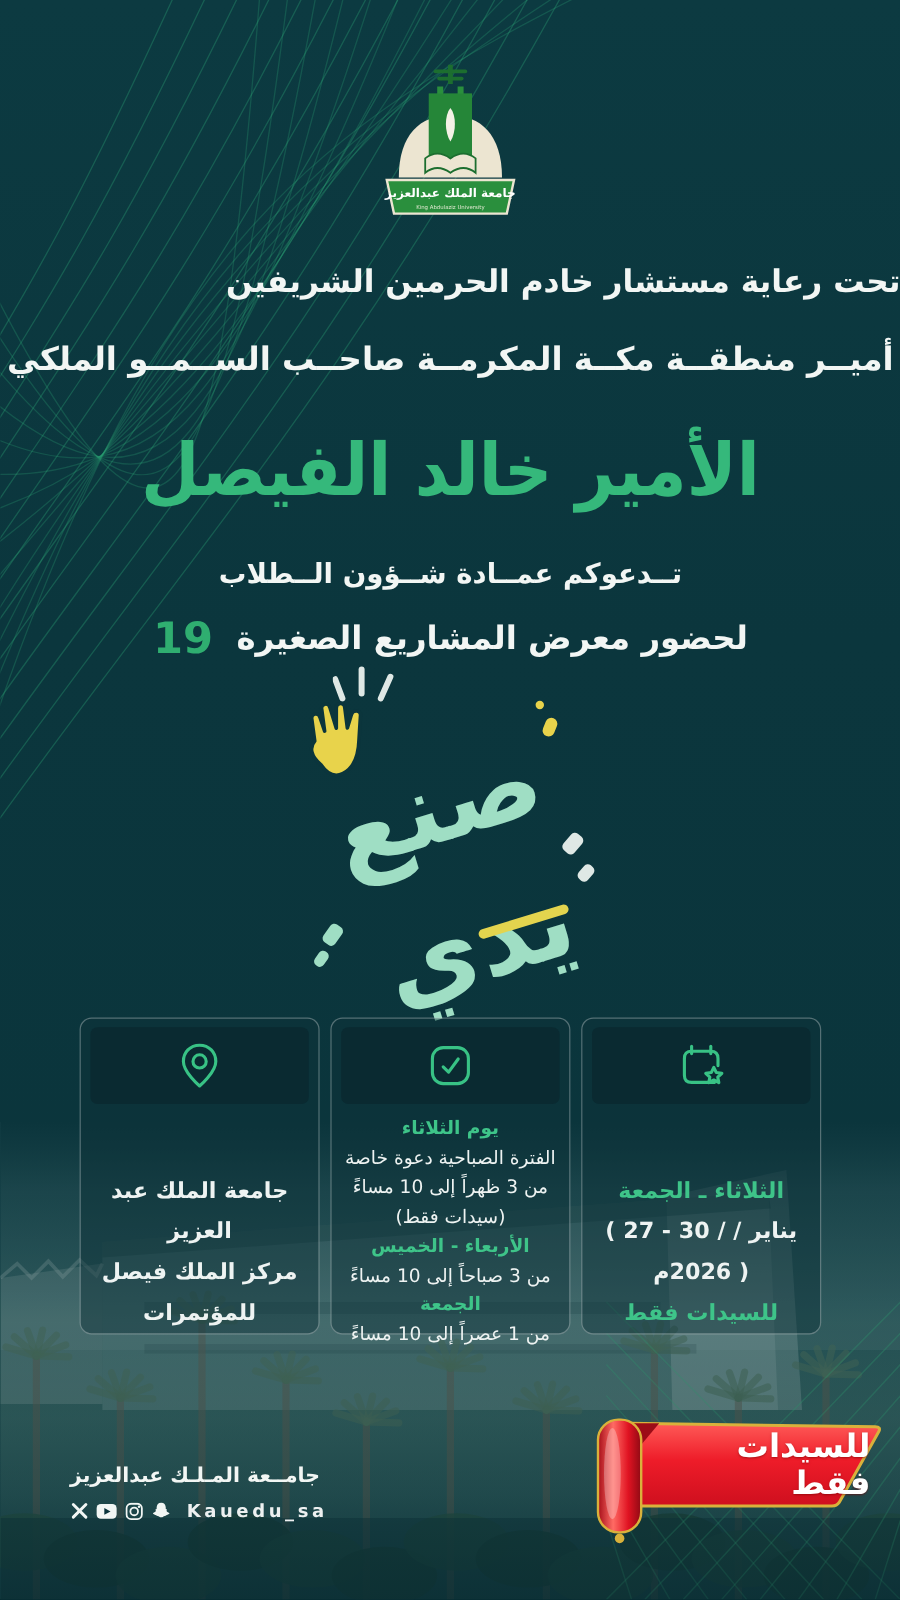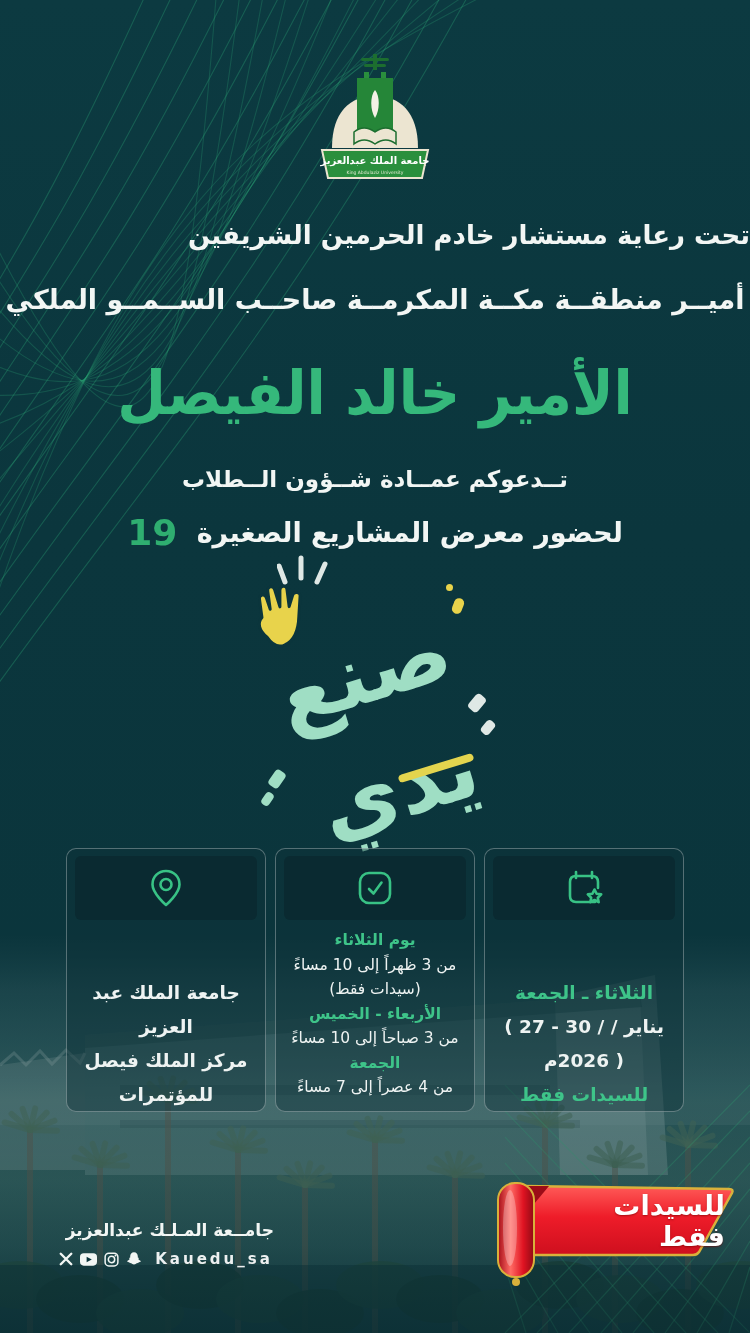--- a/index.html
+++ b/index.html
@@ -53,21 +53,21 @@
   .cl.green{color:#3ec489;font-weight:bold;}
   .ltr{direction:ltr;unicode-bidi:isolate;}
   .card-text{padding:8px 6px 0;}
   .card-text.push{padding-top:56px;}
   
   .ribbon{position:absolute;left:487px;top:1176px;width:258px;height:112px;}
   .ribbon-label{position:absolute;left:52px;top:16px;width:186px;height:58px;
     display:flex;align-items:center;justify-content:center;
     color:#fff;font-size:27px;font-weight:bold;text-shadow:0 1px 2px rgba(120,0,0,.6);}
   
-  .footer{position:absolute;top:1220px;left:58px;width:216px;text-align:right;color:#f2f6f4;}
+  .footer{position:absolute;top:1220px;left:58px;width:216px;text-align:left;color:#f2f6f4;}
   .footer .uni{font-size:17px;font-weight:bold;letter-spacing:.5px;}
   .socials{margin-top:10px;display:flex;direction:ltr;align-items:center;justify-content:center;gap:7px;}
   .handle{font-size:15px;letter-spacing:3px;color:rgba(255,255,255,.92);margin-left:6px;font-weight:bold;}
 </style>
 </head>
 <body>
 
 <div class="poster">
 
   <svg id="mesh-svg" width="540" height="740" viewBox="0 0 540 740">
@@ -299,26 +299,27 @@
       <div class="band">
         <svg width="46" height="46" viewBox="0 0 46 46">
           <g fill="none" stroke="#38c285" stroke-width="2.6" stroke-linecap="round" stroke-linejoin="round">
             <rect x="8" y="8" width="30" height="30" rx="9"></rect>
             <path d="M17,24 L21.5,28.5 L29.5,17.5"></path>
           </g>
         </svg>
       </div>
       <div class="card-text">
         <span class="cl green">يوم الثلاثاء</span>
+        <span class="cl">الفترة الصباحية دعوة خاصة</span>
         <span class="cl">من 3 ظهراً إلى 10 مساءً</span>
         <span class="cl">(سيدات فقط)</span>
         <span class="cl green">الأربعاء - الخميس</span>
         <span class="cl">من 3 صباحاً إلى 10 مساءً</span>
         <span class="cl green">الجمعة</span>
-        <span class="cl">من 4 عصراً إلى 7 مساءً</span>
+        <span class="cl">من 1 عصراً إلى 10 مساءً</span>
       </div>
     </div>
 
     <div class="card">
       <div class="band">
         <svg width="46" height="46" viewBox="0 0 46 46">
           <g fill="none" stroke="#38c285" stroke-width="2.6" stroke-linecap="round" stroke-linejoin="round">
             <path d="M23,6 C15,6 9.5,12 9.5,19.5 C9.5,28.5 23,40 23,40 C23,40 36.5,28.5 36.5,19.5 C36.5,12 31,6 23,6 Z"></path>
             <circle cx="23" cy="19.5" r="5.5"></circle>
           </g>

